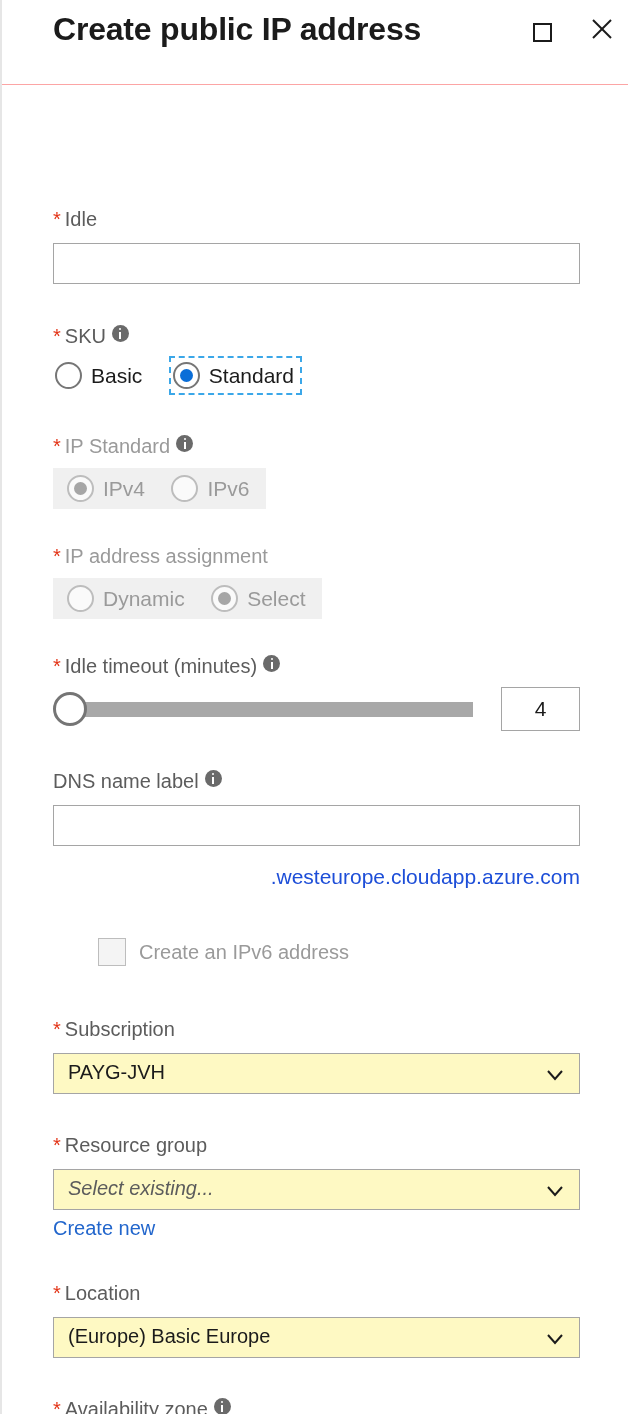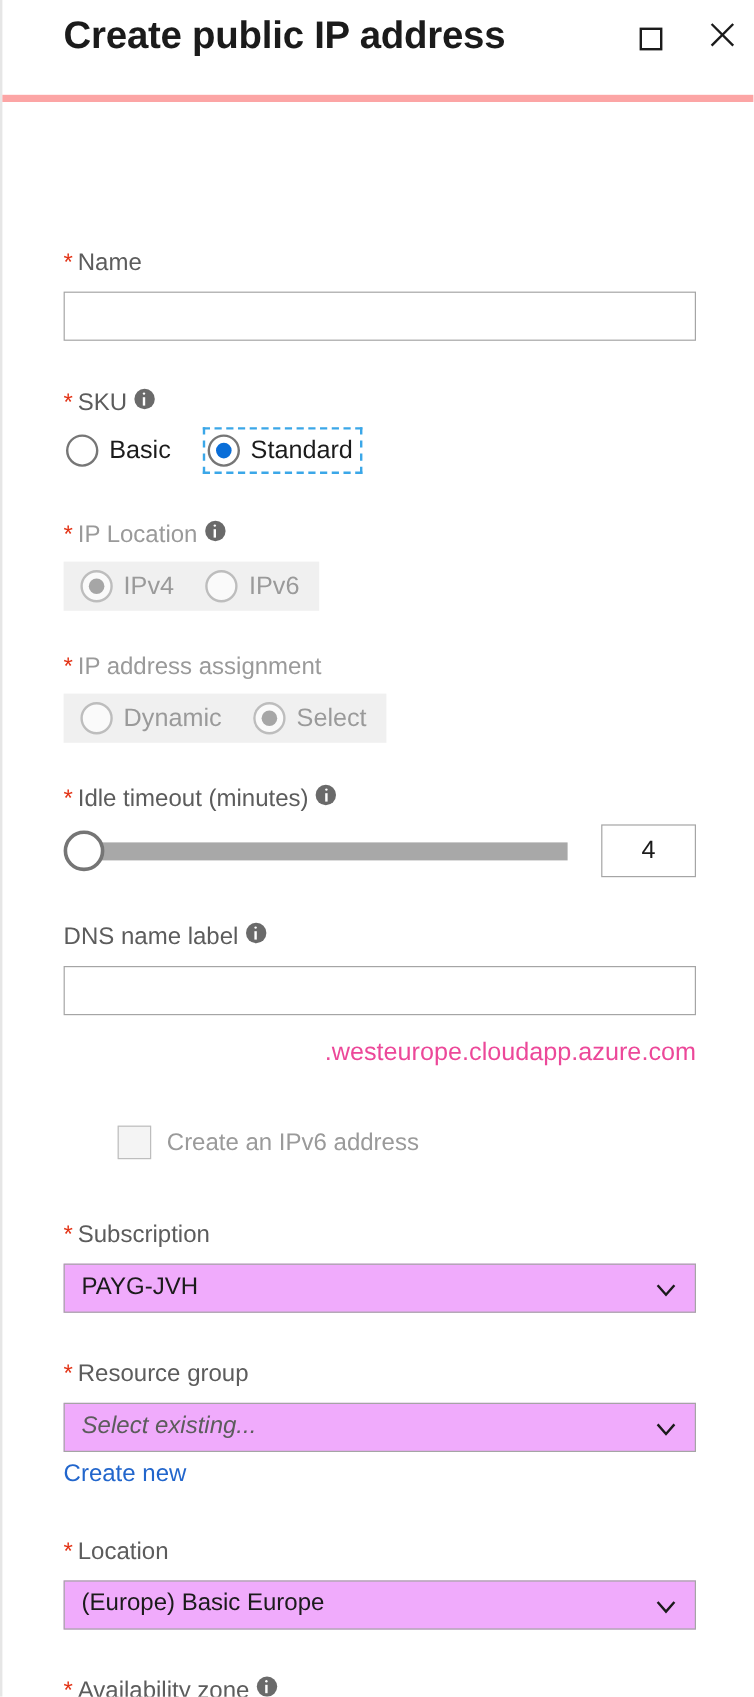--- a/index.html
+++ b/index.html
@@ -20,21 +20,21 @@
     height: 1414px;
     background: #ffffff;
     border-left: 2px solid #e6e6e6;
     box-sizing: border-box;
   }
 
   
   .blade-header {
     position: relative;
     height: 85px;
-    border-bottom: 6px solid #fca5a5;
+    border-bottom: 1px solid #fca5a5;
     box-sizing: border-box;
   }
   .blade-title {
     position: absolute;
     left: 51px;
     top: 11px;
     font-size: 32px;
     font-weight: bold;
     color: #1b1b1b;
     letter-spacing: -0.2px;
@@ -125,21 +125,21 @@
     color: #1b1b1b;
     padding: 0 10px;
     outline: none;
   }
   .select-box {
     position: relative;
     width: 527px;
     height: 41px;
     border: 1px solid #a5a5a5;
     box-sizing: border-box;
-    background: #f0abfc;
+    background: #fef9c3;
     cursor: pointer;
   }
   .select-value {
     position: absolute;
     left: 14px;
     top: 7px;
     font-size: 20px;
     color: #1b1b1b;
     white-space: nowrap;
   }
@@ -252,21 +252,21 @@
     background: #ffffff;
     font-size: 21px;
     color: #1b1b1b;
     text-align: center;
     line-height: 42px;
     font-family: "Liberation Sans", sans-serif;
   }
 
   .suffix-text {
     font-size: 21px;
-    color: #ec4899;
+    color: #1d4ed8;
     text-align: right;
     width: 527px;
     white-space: nowrap;
   }
   .link {
     font-size: 20px;
     color: #2266cc;
     cursor: pointer;
     white-space: nowrap;
   }
@@ -289,21 +289,21 @@
         <line x1="26" y1="8" x2="8" y2="26" stroke="#1b1b1b" stroke-width="2"></line>
       </svg>
 
     </button>
   </div>
 
   <div class="form">
 
     <div class="field" style="top:122px;">
       <div class="label">
-        <span class="req">*</span><span>Name</span>
+        <span class="req">*</span><span>Idle</span>
       </div>
     </div>
     <div class="field" style="top:158px;">
       <input class="textbox" type="text" value="" style="">
     </div>
 
     <div class="field" style="top:239px;">
       <div class="label">
         <span class="req">*</span><span>SKU</span><span class="info-icon"></span>
       </div>
@@ -314,21 +314,21 @@
           <span class="dot"></span><span class="radio-label">Basic</span>
         </span>
         <span class="radio-opt focused" style="margin-left:18px;">
           <span class="dot checked blue"></span><span class="radio-label">Standard</span>
         </span>
       </div>
     </div>
 
     <div class="field" style="top:349px;">
       <div class="label dim">
-        <span class="req">*</span><span>IP Location</span><span class="info-icon"></span>
+        <span class="req">*</span><span>IP Standard</span><span class="info-icon"></span>
       </div>
     </div>
     <div class="field" style="top:383px;">
       <div class="radio-group disabled-bg">
         <span class="radio-opt">
           <span class="dot grey checked"></span><span class="radio-label dim">IPv4</span>
         </span>
         <span class="radio-opt" style="margin-left:14px;">
           <span class="dot grey"></span><span class="radio-label dim">IPv6</span>
         </span>

